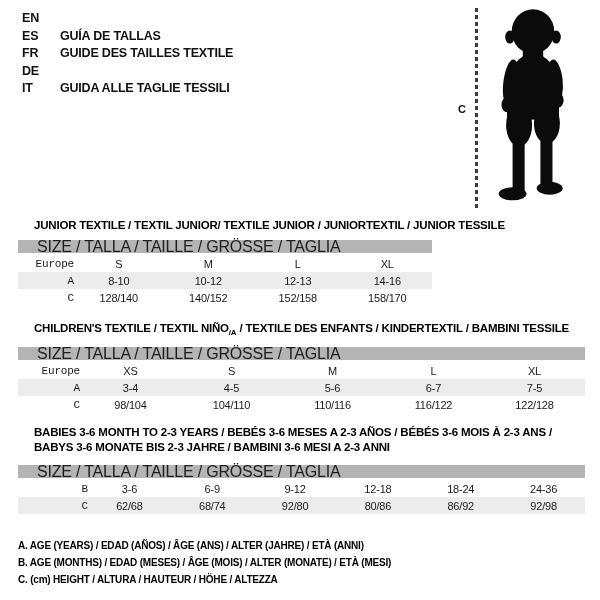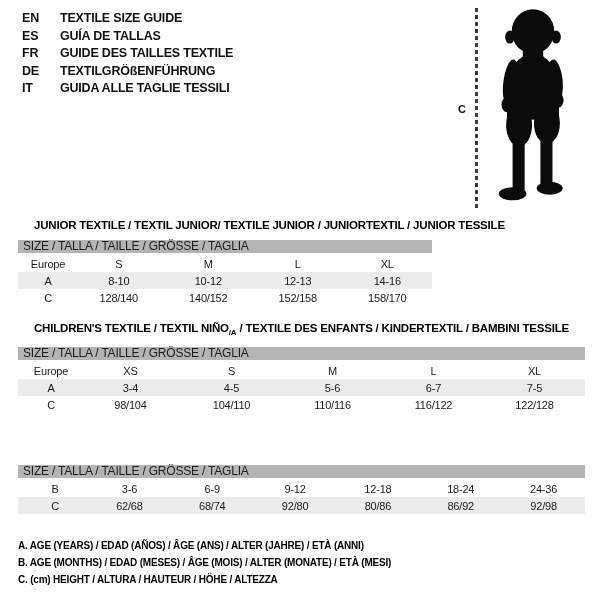--- a/index.html
+++ b/index.html
@@ -22,52 +22,50 @@
   .baby{position:absolute;left:32px;top:1px;}
   
   .sec-title{
     position:absolute;left:18px;font-size:11.5px;font-weight:700;color:#000;
     white-space:nowrap;line-height:15px;margin-left:16px;
   }
   .sec-title sub{font-size:8px;}
   
   .tbl-wrap{position:absolute;left:18px;}
   .size-bar{
-    background:#b4b4b4;color:#1d1d1d;font-size:12px;line-height:13px;height:13px;
-    padding-left:5px;margin-bottom:2px;
+    background:#b4b4b4;color:#1d1d1d;font-size:16px;line-height:13px;height:13px;
+    padding-left:19px;margin-bottom:2px;
   }
   table{border-collapse:collapse;width:100%;table-layout:fixed;}
   td{height:17px;font-size:11px;color:#1a1a1a;text-align:center;padding:0;vertical-align:middle;}
-  td.lbl{text-align:center;padding-left:4px;}
+  td.lbl{text-align:right;padding-left:4px;font-family:Liberation Mono, monospace;}
   tr.shaded td{background:#ececec;}
   
   .legend{position:absolute;left:18px;top:537px;}
   .legend-line{font-size:10px;font-weight:700;line-height:17px;color:#000;white-space:nowrap;}
 </style>
 </head>
 <body>
 
 <div class="sheet">
 
   <div class="langs">
     <div class="lang-row">
       <span class="lang-code">EN</span>
-      <span class="lang-title">TEXTILE SIZE GUIDE</span>
     </div>
     <div class="lang-row">
       <span class="lang-code">ES</span>
       <span class="lang-title">GUÍA DE TALLAS</span>
     </div>
     <div class="lang-row">
       <span class="lang-code">FR</span>
       <span class="lang-title">GUIDE DES TAILLES TEXTILE</span>
     </div>
     <div class="lang-row">
       <span class="lang-code">DE</span>
-      <span class="lang-title">TEXTILGRÖßENFÜHRUNG</span>
     </div>
     <div class="lang-row">
       <span class="lang-code">IT</span>
       <span class="lang-title">GUIDA ALLE TAGLIE TESSILI</span>
     </div>
   </div>
 
   <div class="figure">
     <span class="c-label">C</span>
     <div class="dash-line"></div>
@@ -164,20 +162,24 @@
         <td>98/104</td>
         <td>104/110</td>
         <td>110/116</td>
         <td>116/122</td>
         <td>122/128</td>
       </tr>
     </tbody>
       </table>
   </div>
 
+  <div class="sec-title" style="top:425px">
+    <div>BABIES 3-6 MONTH TO 2-3 YEARS / BEBÉS 3-6 MESES A 2-3 AÑOS / BÉBÉS 3-6 MOIS À 2-3 ANS /</div>
+    <div>BABYS 3-6 MONATE BIS 2-3 JAHRE / BAMBINI 3-6 MESI A 2-3 ANNI</div>
+  </div>
   <div class="tbl-wrap" style="top:465px;width:567px">
     <div class="size-bar">SIZE / TALLA / TAILLE / GRÖSSE / TAGLIA</div>
     <table>
       <colgroup>
           <col style="width:70px">
           <col>
           <col>
           <col>
           <col>
           <col>

